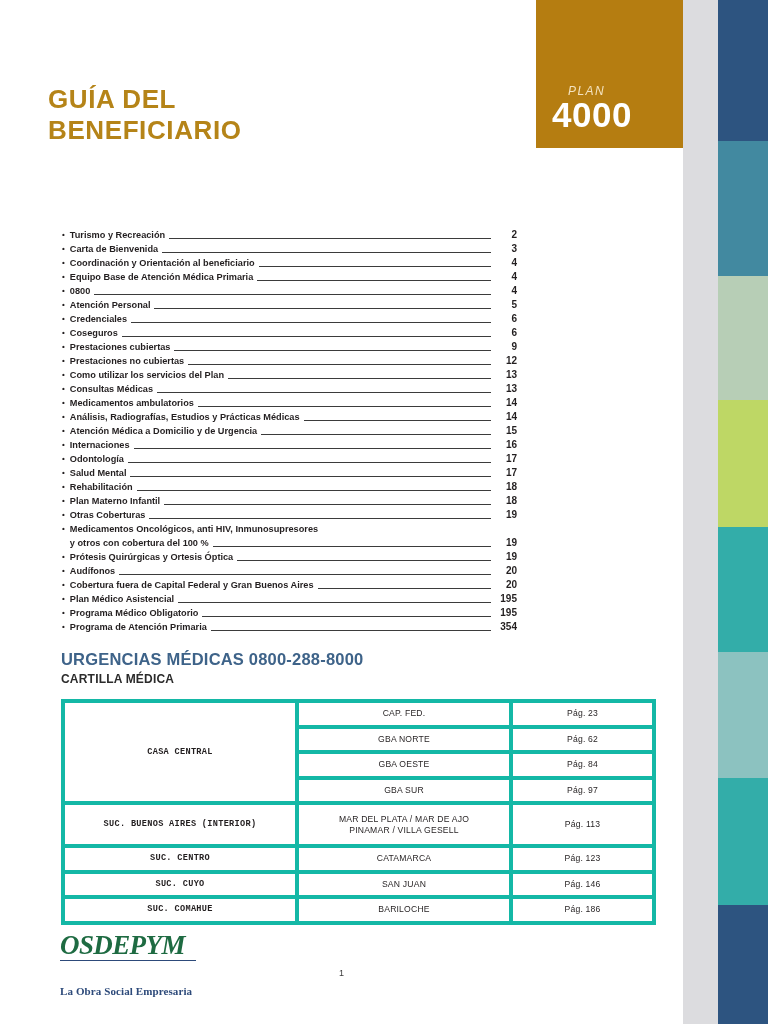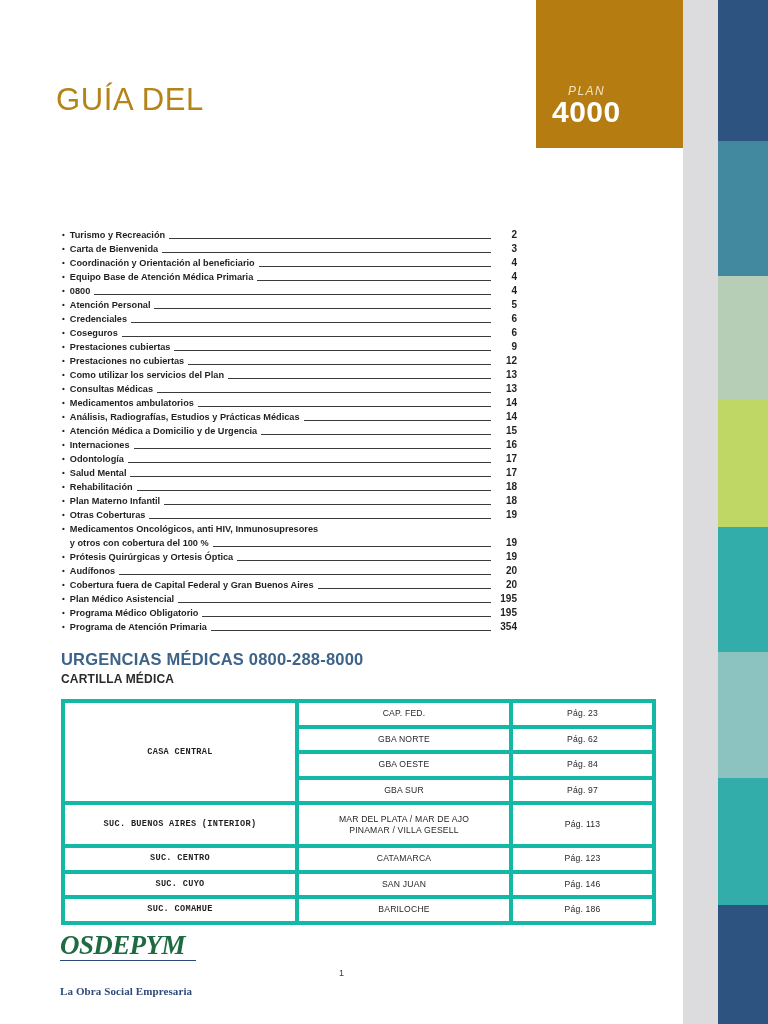--- a/index.html
+++ b/index.html
@@ -54,34 +54,34 @@
     left: 32px; top: 84px;
     font-size: 12px;
     letter-spacing: 1.4px;
     font-weight: 400;
     color: #f4e3c0;
     font-style: italic;
   }
   #plan-badge .plan-num {
     position: absolute;
     left: 16px; top: 95px;
-    font-size: 30px;
+    font-size: 35px;
     font-weight: 700;
     letter-spacing: 0.5px;
     color: #ffffff;
   }
 
   
   #doc-title {
     position: absolute;
-    left: 56px; top: 84px;
+    left: 48px; top: 84px;
     width: 440px;
     color: #b58418;
-    font-size: 31px;
-    font-weight: 400;
+    font-size: 26px;
+    font-weight: 700;
     line-height: 31px;
     letter-spacing: 0.6px;
   }
   #doc-title .l2 { display: block; }
 
   
   #toc {
     position: absolute;
     left: 62px; top: 228px;
     width: 455px;
@@ -226,20 +226,21 @@
       <div class="band" style="top: 905px; height: 119px; background: rgb(45, 84, 128);"></div>
     </div>
 
   <div id="plan-badge">
     <span class="plan-word">PLAN</span>
     <span class="plan-num">4000</span>
   </div>
 
   <div id="doc-title">
     <span class="l1">GUÍA DEL</span>
+    <span class="l2">BENEFICIARIO</span>
   </div>
 
   <div id="toc">
       <div class="toc-row">
         <span class="bullet">•</span>
         <span class="label">Turismo y Recreación</span>
         <span class="leader"></span>
         <span class="pg">2</span>
       </div>
       <div class="toc-row">

